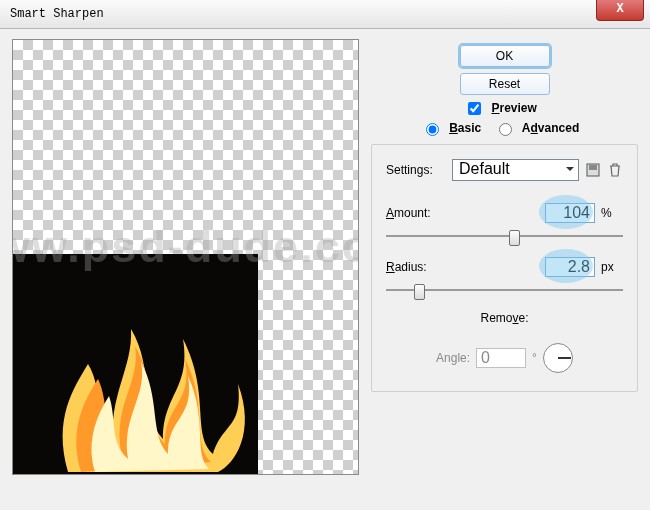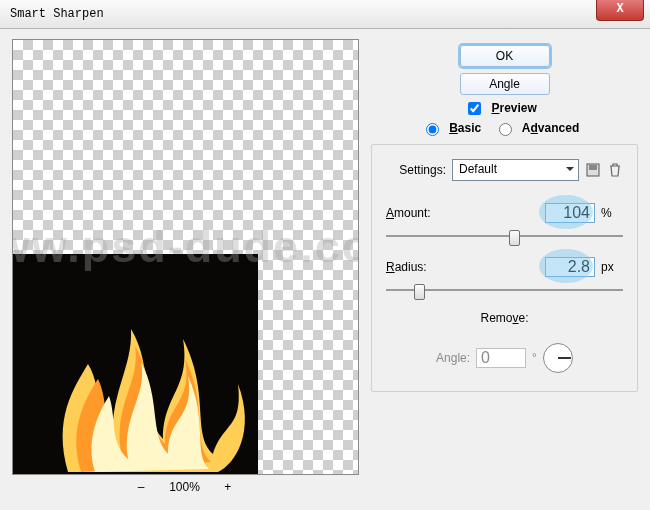--- a/index.html
+++ b/index.html
@@ -23,22 +23,22 @@
   .zoom-ctr .pct{display:inline-block;width:60px;}
   .side{flex:1;padding-top:6px;}
   .btnrow{text-align:center;margin-bottom:6px;}
   .btn{width:90px;height:22px;border:1px solid #9bbbe0;border-radius:3px;background:linear-gradient(#fdfdfd,#e9f1fa);font-size:12px;}
   .okbtn{box-shadow:0 0 0 2px #8ec7ee;}
   .chkline,.radline{text-align:center;margin:6px 0;}
   .lbl{margin:0 4px;font-weight:bold;}
   .ul{text-decoration:underline;}
   .group{border:1px solid #d0d0d0;border-radius:2px;margin-top:8px;padding:14px 14px 18px 14px;position:relative;}
   .settings-row{display:flex;align-items:center;gap:6px;margin-bottom:22px;}
-  .settings-row .slabel{width:60px;text-align:right;}
-  .combo,.combo2{flex:1;height:20px;border:1px solid #7a8a99;background:#fff;padding:0 16px 0 6px;position:relative;font-size:12px;line-height:18px;}
+  .settings-row .slabel{width:60px;text-align:left;}
+  .combo,.combo2{flex:1;height:20px;border:1px solid #7a8a99;background:#fff;padding:0 16px 0 6px;position:relative;font-size:16px;line-height:18px;}
   .combo::after,.combo2::after{content:"";position:absolute;right:4px;top:7px;border:4px solid transparent;border-top-color:#333;}
   .icon{width:16px;height:16px;display:inline-block;}
   .row{display:flex;align-items:center;margin-bottom:4px;}
   .row .rlabel{width:60px;text-align:left;margin-right:8px;}
   .numwrap{position:relative;margin-left:auto;}
   .numbox{width:40px;height:18px;border:1px solid #6fa8d8;text-align:right;padding:0 4px;font-size:16px;background:#fff;}
   .hl{position:absolute;top:-8px;left:-6px;width:54px;height:34px;border-radius:50%;background:rgba(120,200,240,0.45);pointer-events:none;}
   .unit{width:22px;margin-left:6px;}
   .slider{position:relative;height:18px;margin:0 0 12px 0;}
   .slider .track{position:absolute;left:0;right:0;top:8px;height:2px;background:#9a9a9a;}
@@ -68,30 +68,25 @@
         <svg class="flame" viewBox="0 0 245 220" preserveAspectRatio="xMidYMax slice">
           <rect width="245" height="220" fill="#090706"></rect>
           <g>
             <path d="M55 218 C40 165 60 135 75 110 C92 138 80 175 100 195 C95 140 120 115 118 75 C142 115 126 160 150 185 C150 140 178 135 170 85 C198 140 178 180 200 200 C210 168 230 175 225 130 C243 178 222 210 205 218 Z" fill="#ffcf55"></path>
             <path d="M68 218 C55 175 72 145 85 125 C97 150 88 180 108 198 C100 150 128 128 122 92 C145 130 130 170 152 190 C152 150 180 150 172 105 C196 152 178 190 198 208 Z" fill="#ff9a2a"></path>
             <path d="M82 218 C72 185 86 158 96 142 C104 165 96 188 115 205 C108 162 135 142 128 108 C148 145 136 180 155 200 C155 162 182 165 175 122 C195 165 180 200 196 215 Z" fill="#fff7c7"></path>
           </g>
         </svg>
         <div class="wm">www.psd-dude.com</div>
       </div>
-      <div class="zoom-ctr">
-        <span class="zbtn">–</span>
-        <span class="pct">100%</span>
-        <span class="zbtn">+</span>
-      </div>
     </div>
 
     <div class="side">
       <div class="btnrow"><button class="btn okbtn">OK</button></div>
-      <div class="btnrow"><button class="btn">Angle</button></div>
+      <div class="btnrow"><button class="btn">Reset</button></div>
 
       <div class="chkline">
         <input type="checkbox" checked="" style="">
         <label class="lbl"><span class="ul">P</span><span>review</span></label>
       </div>
 
       <div class="radline">
         <input type="radio" name="mode" checked="" style="">
         <label class="lbl"><span class="ul">B</span>asic</label>
         &nbsp;&nbsp;

